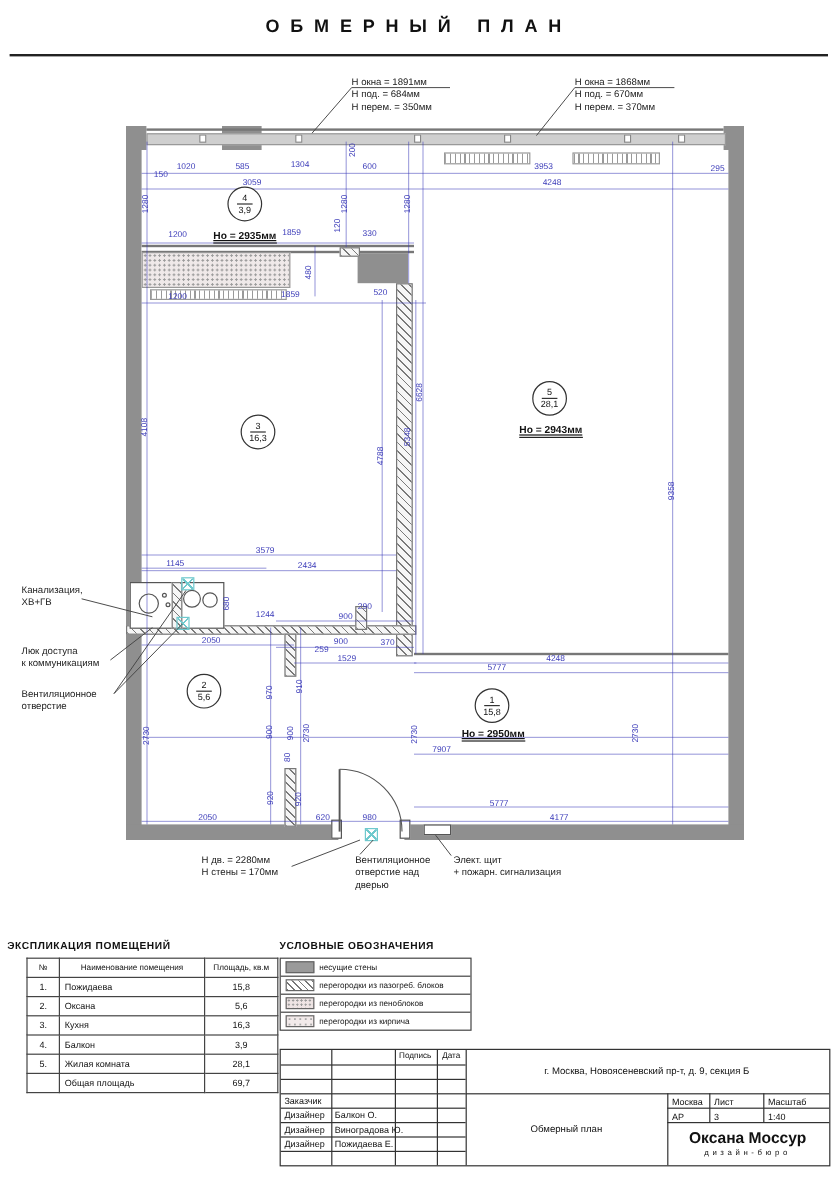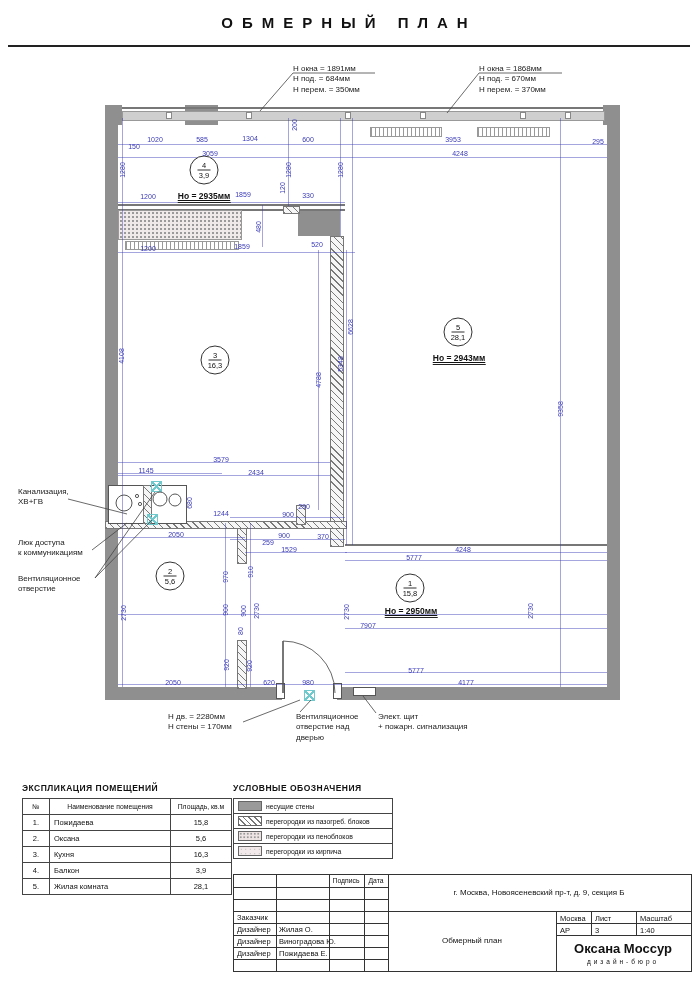--- a/index.html
+++ b/index.html
@@ -349,21 +349,21 @@
 
         <div class="ann" style="left: 296px; top: 712px;">Вентиляционное
 отверстие над
 дверью</div>
 
         <div class="ann" style="left: 378px; top: 712px;">Элект. щит
 + пожарн. сигнализация</div>
       </div>
   </div>
 
-  <div class="sec-title" style="left:22px;top:783px;">ЭКСПЛИКАЦИЯ ПОМЕЩЕНИЙ</div>
+  <div class="sec-title" style="left:6px;top:783px;">ЭКСПЛИКАЦИЯ ПОМЕЩЕНИЙ</div>
   <table class="exp">
     <thead>
       <tr>
         <th style="width:18px;">№</th>
         <th style="width:112px;">Наименование помещения</th>
         <th style="width:52px;">Площадь, кв.м</th>
       </tr>
     </thead>
     <tbody>
 
@@ -390,20 +390,25 @@
           <td>Балкон</td>
           <td class="c">3,9</td>
         </tr>
 
         <tr>
           <td class="c">5.</td>
           <td>Жилая комната</td>
           <td class="c">28,1</td>
         </tr>
 
+        <tr>
+          <td class="c"></td>
+          <td>Общая площадь</td>
+          <td class="c">69,7</td>
+        </tr>
       </tbody>
   </table>
 
   <div class="sec-title" style="left:233px;top:783px;">УСЛОВНЫЕ ОБОЗНАЧЕНИЯ</div>
   <div class="legend">
 
       <div class="legend-row sw-solid">
         <span class="legend-sw"></span>
         <span class="legend-label">несущие стены</span>
       </div>
@@ -448,21 +453,21 @@
 
     <div>
 
         <div class="cell" style="left: 0px; width: 154px; height: 12px; top: 36px;">
           <span style="position:absolute;left:3px;top:2.5px;">Заказчик</span>
           <span style="position:absolute;left:45px;top:2.5px;"></span>
         </div>
 
         <div class="cell" style="left: 0px; width: 154px; height: 12px; top: 48px;">
           <span style="position:absolute;left:3px;top:2.5px;">Дизайнер</span>
-          <span style="position:absolute;left:45px;top:2.5px;">Жилая О.</span>
+          <span style="position:absolute;left:45px;top:2.5px;">Балкон О.</span>
         </div>
 
         <div class="cell" style="left: 0px; width: 154px; height: 12px; top: 60px;">
           <span style="position:absolute;left:3px;top:2.5px;">Дизайнер</span>
           <span style="position:absolute;left:45px;top:2.5px;">Виноградова Ю.</span>
         </div>
 
         <div class="cell" style="left: 0px; width: 154px; height: 12px; top: 72px;">
           <span style="position:absolute;left:3px;top:2.5px;">Дизайнер</span>
           <span style="position:absolute;left:45px;top:2.5px;">Пожидаева Е.</span>

